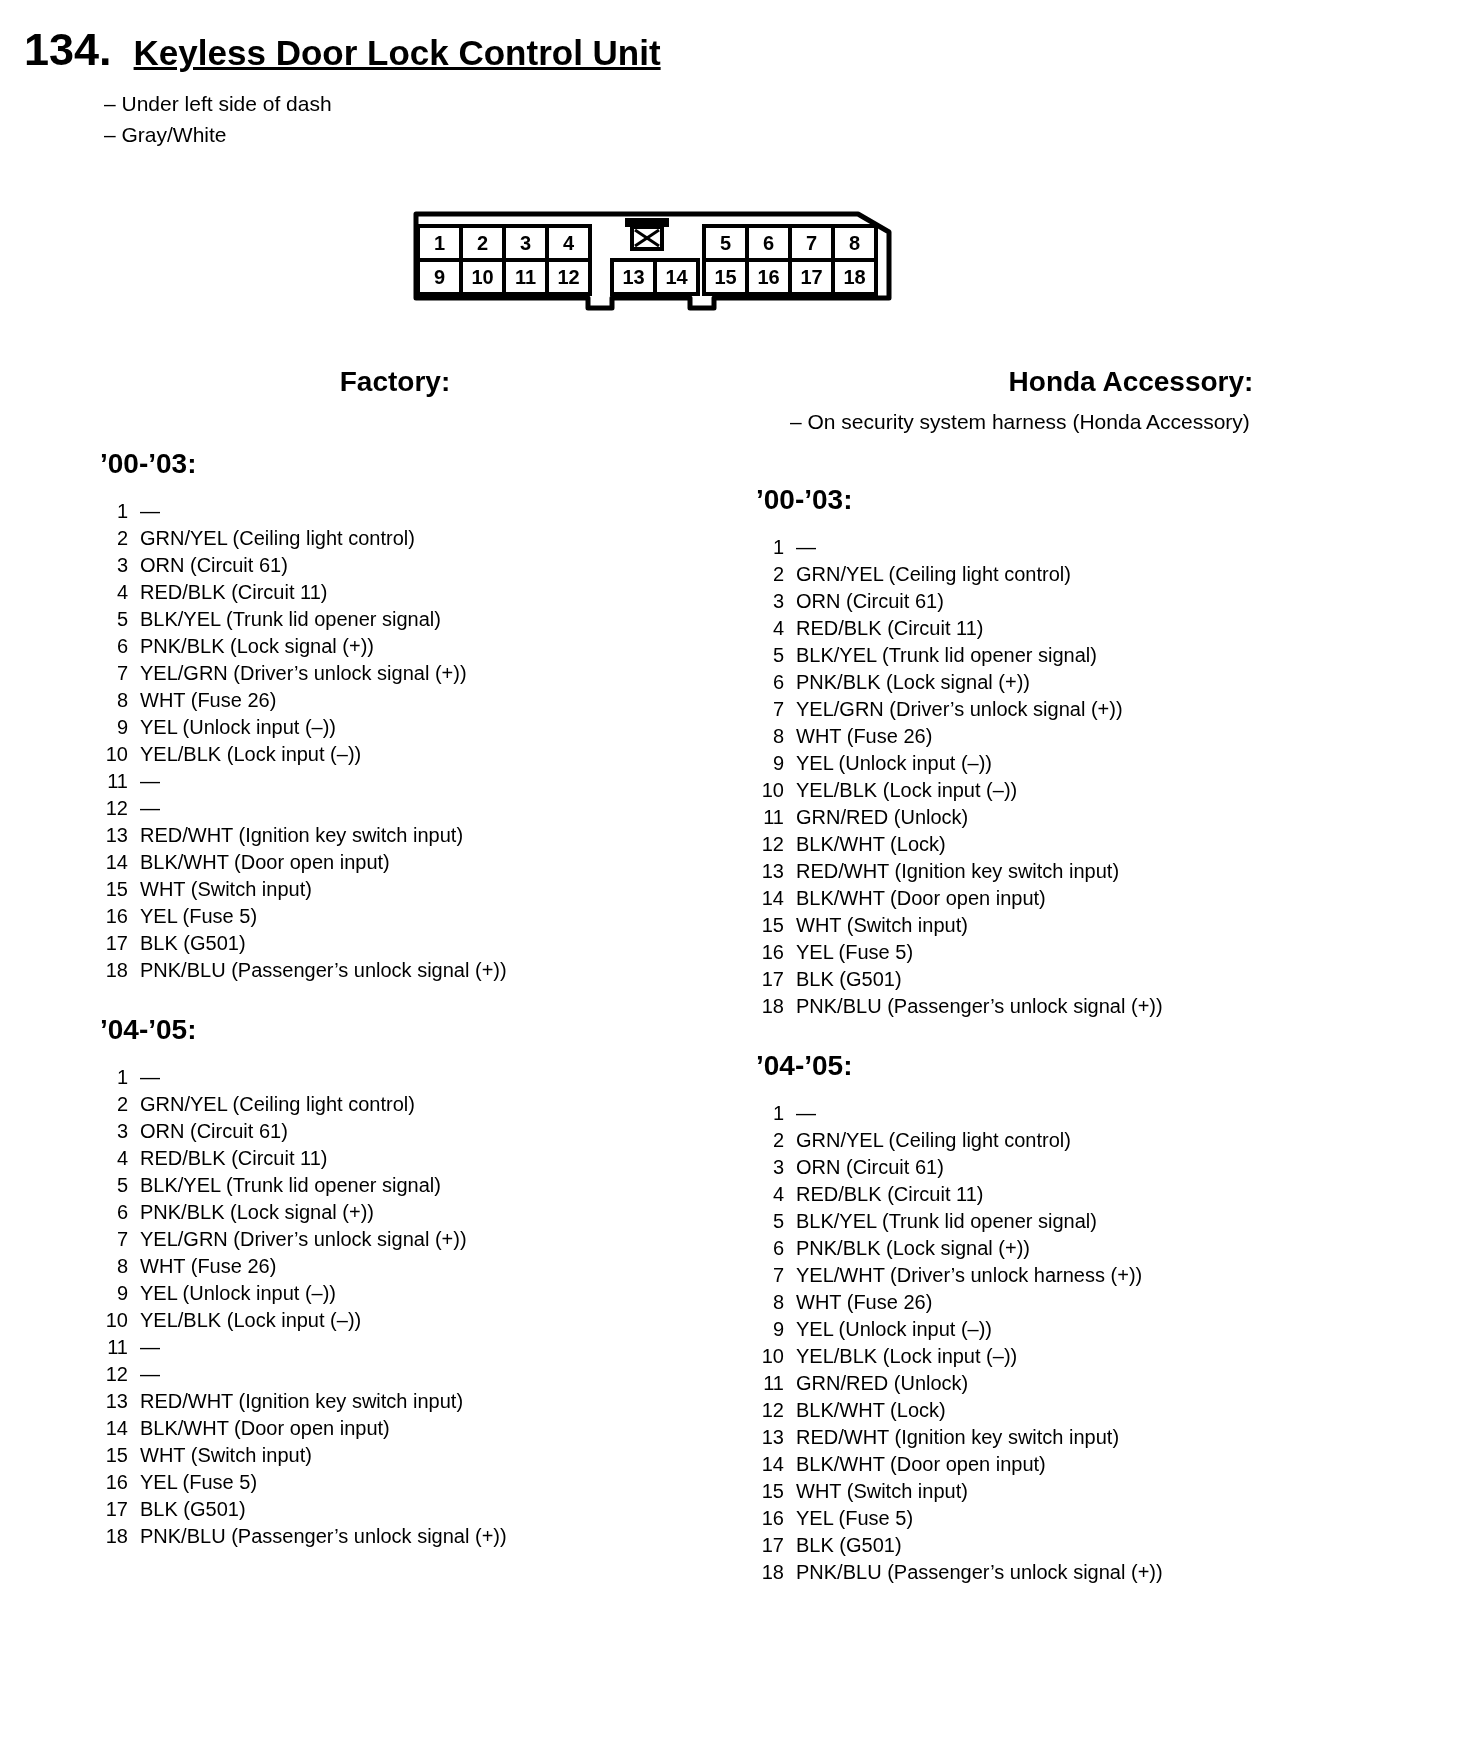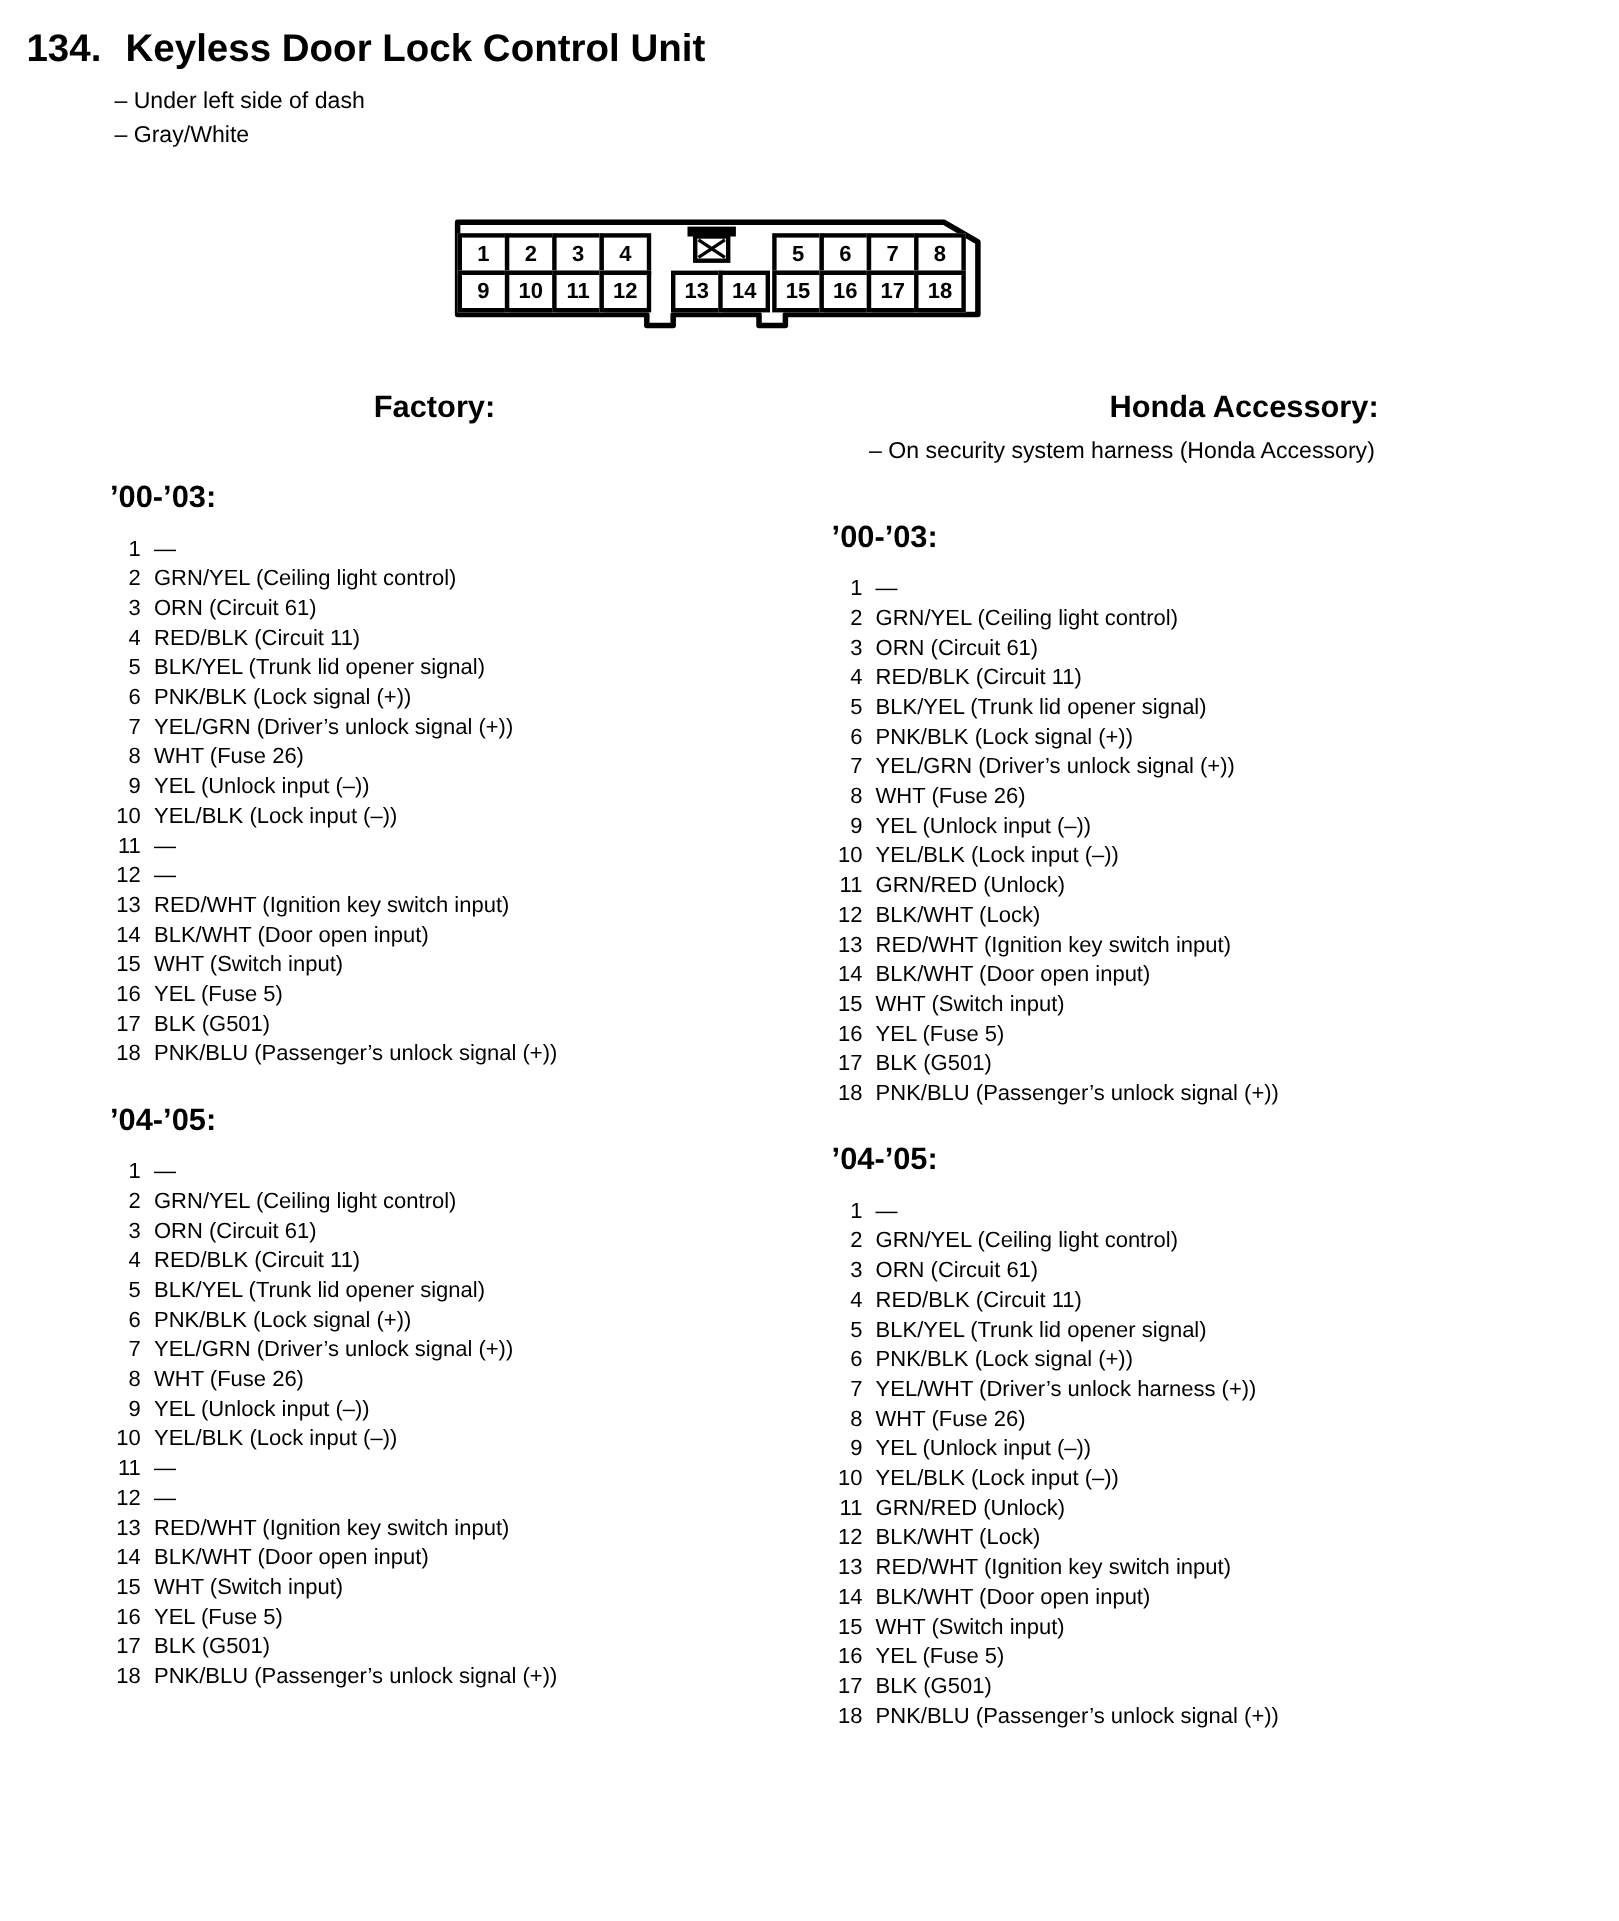--- a/index.html
+++ b/index.html
@@ -6,22 +6,22 @@
   html,body { background:#fff; }
   body {
     width:1472px; min-height:1746px;
     color:#000;
     font-family:"Liberation Sans", sans-serif;
   }
   .page { position:relative; padding:14px 0 60px 0; }
 
   
   .title-line { display:flex; align-items:baseline; margin:10px 0 12px 24px; }
-  .title-number { font-size:35px; font-weight:700; margin-right:22px; }
-  .title-text { font-size:35px; font-weight:700; }
+  .title-number { font-size:45px; font-weight:700; margin-right:22px; }
+  .title-text { font-size:35px; font-weight:700;text-decoration:underline; }
   .title-notes { margin-left:104px; font-size:21px; line-height:31px; }
 
   
   .connector-wrap { position:relative; width:494px; height:104px; margin:58px 0 0 402px; }
   .connector-wrap svg { position:absolute; left:0; top:0; }
   .cell-group { position:absolute; display:flex; }
   .cell {
     width:47px; height:38px; background:#fff; border:4px solid #000;
     display:flex; align-items:center; justify-content:center;
     font-size:20px; font-weight:700;

